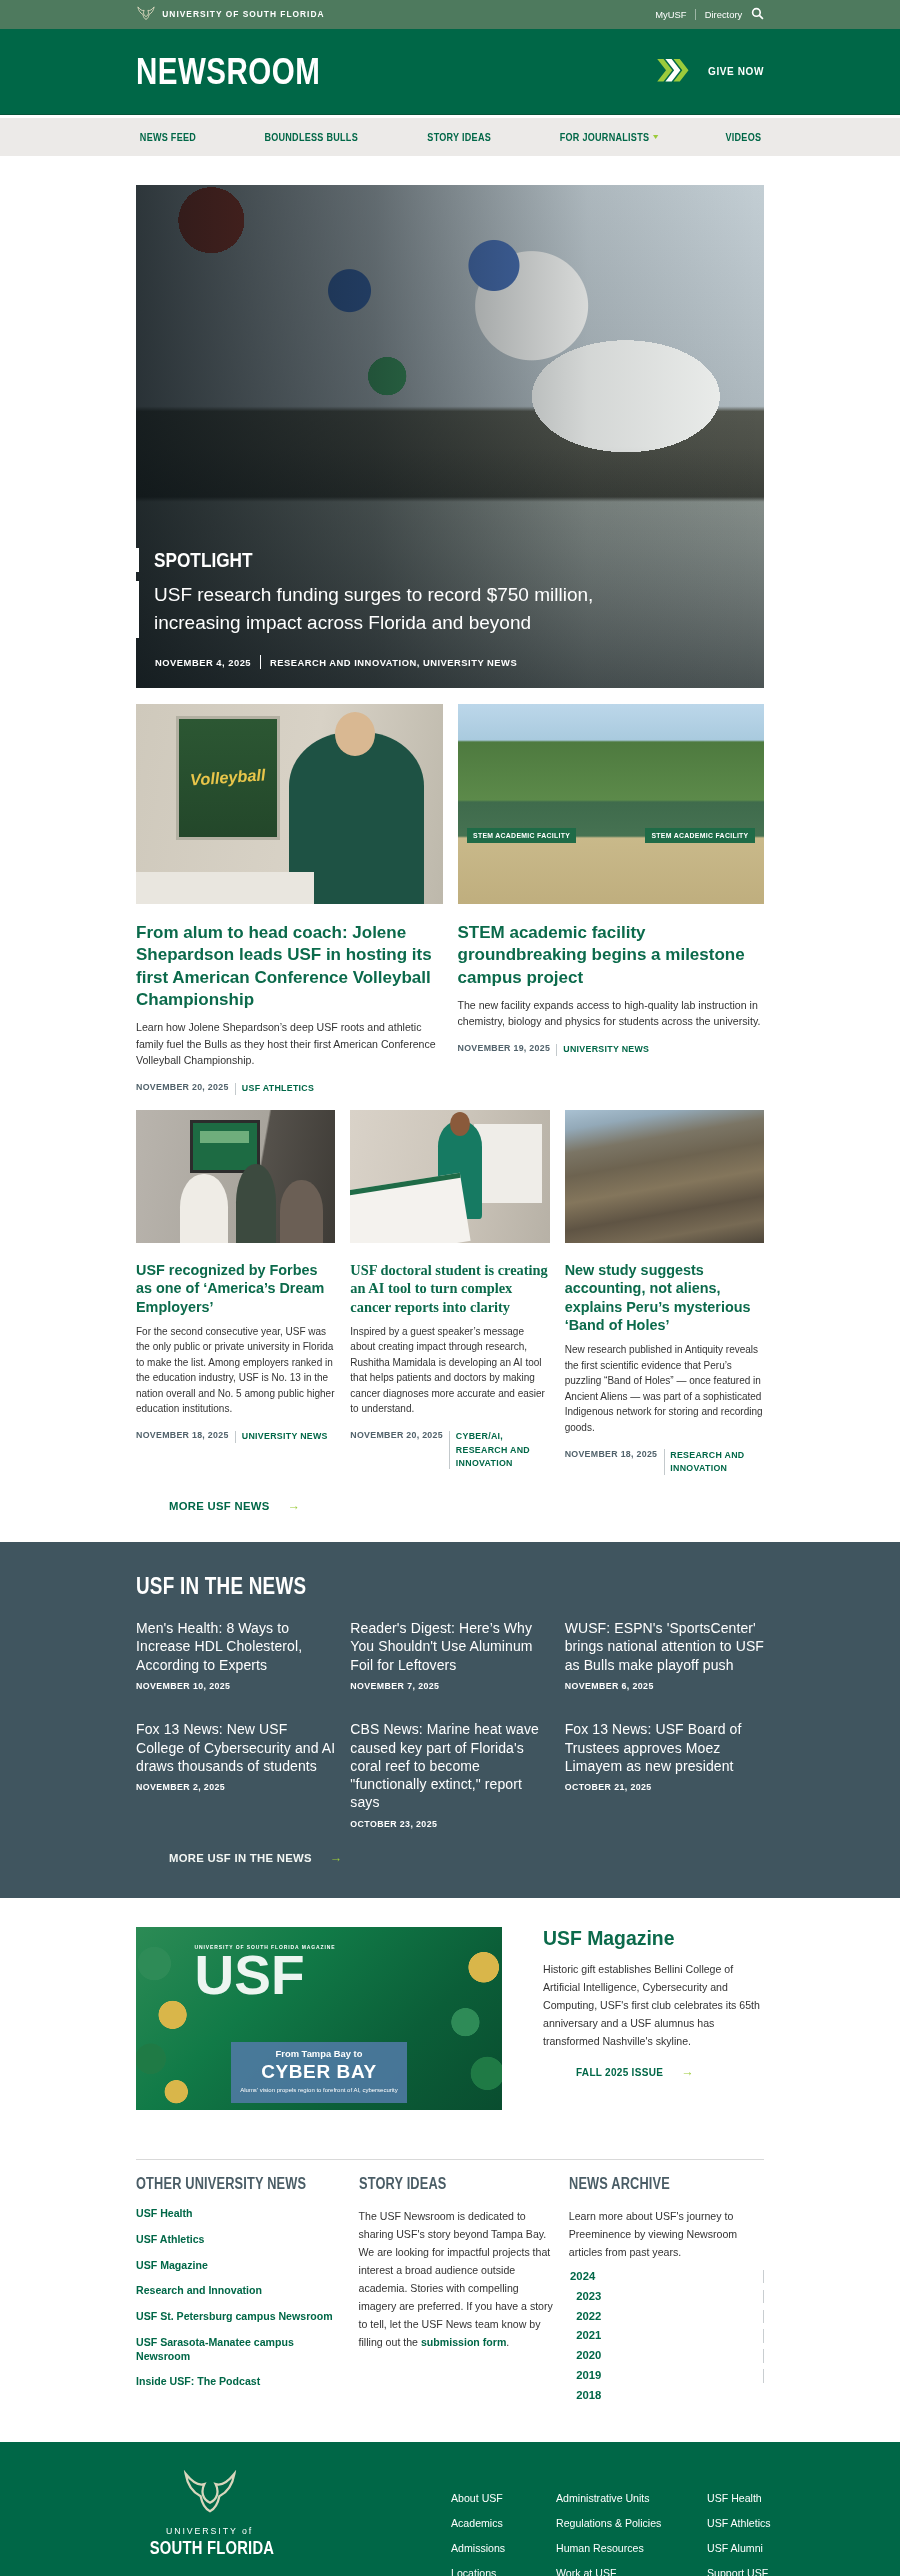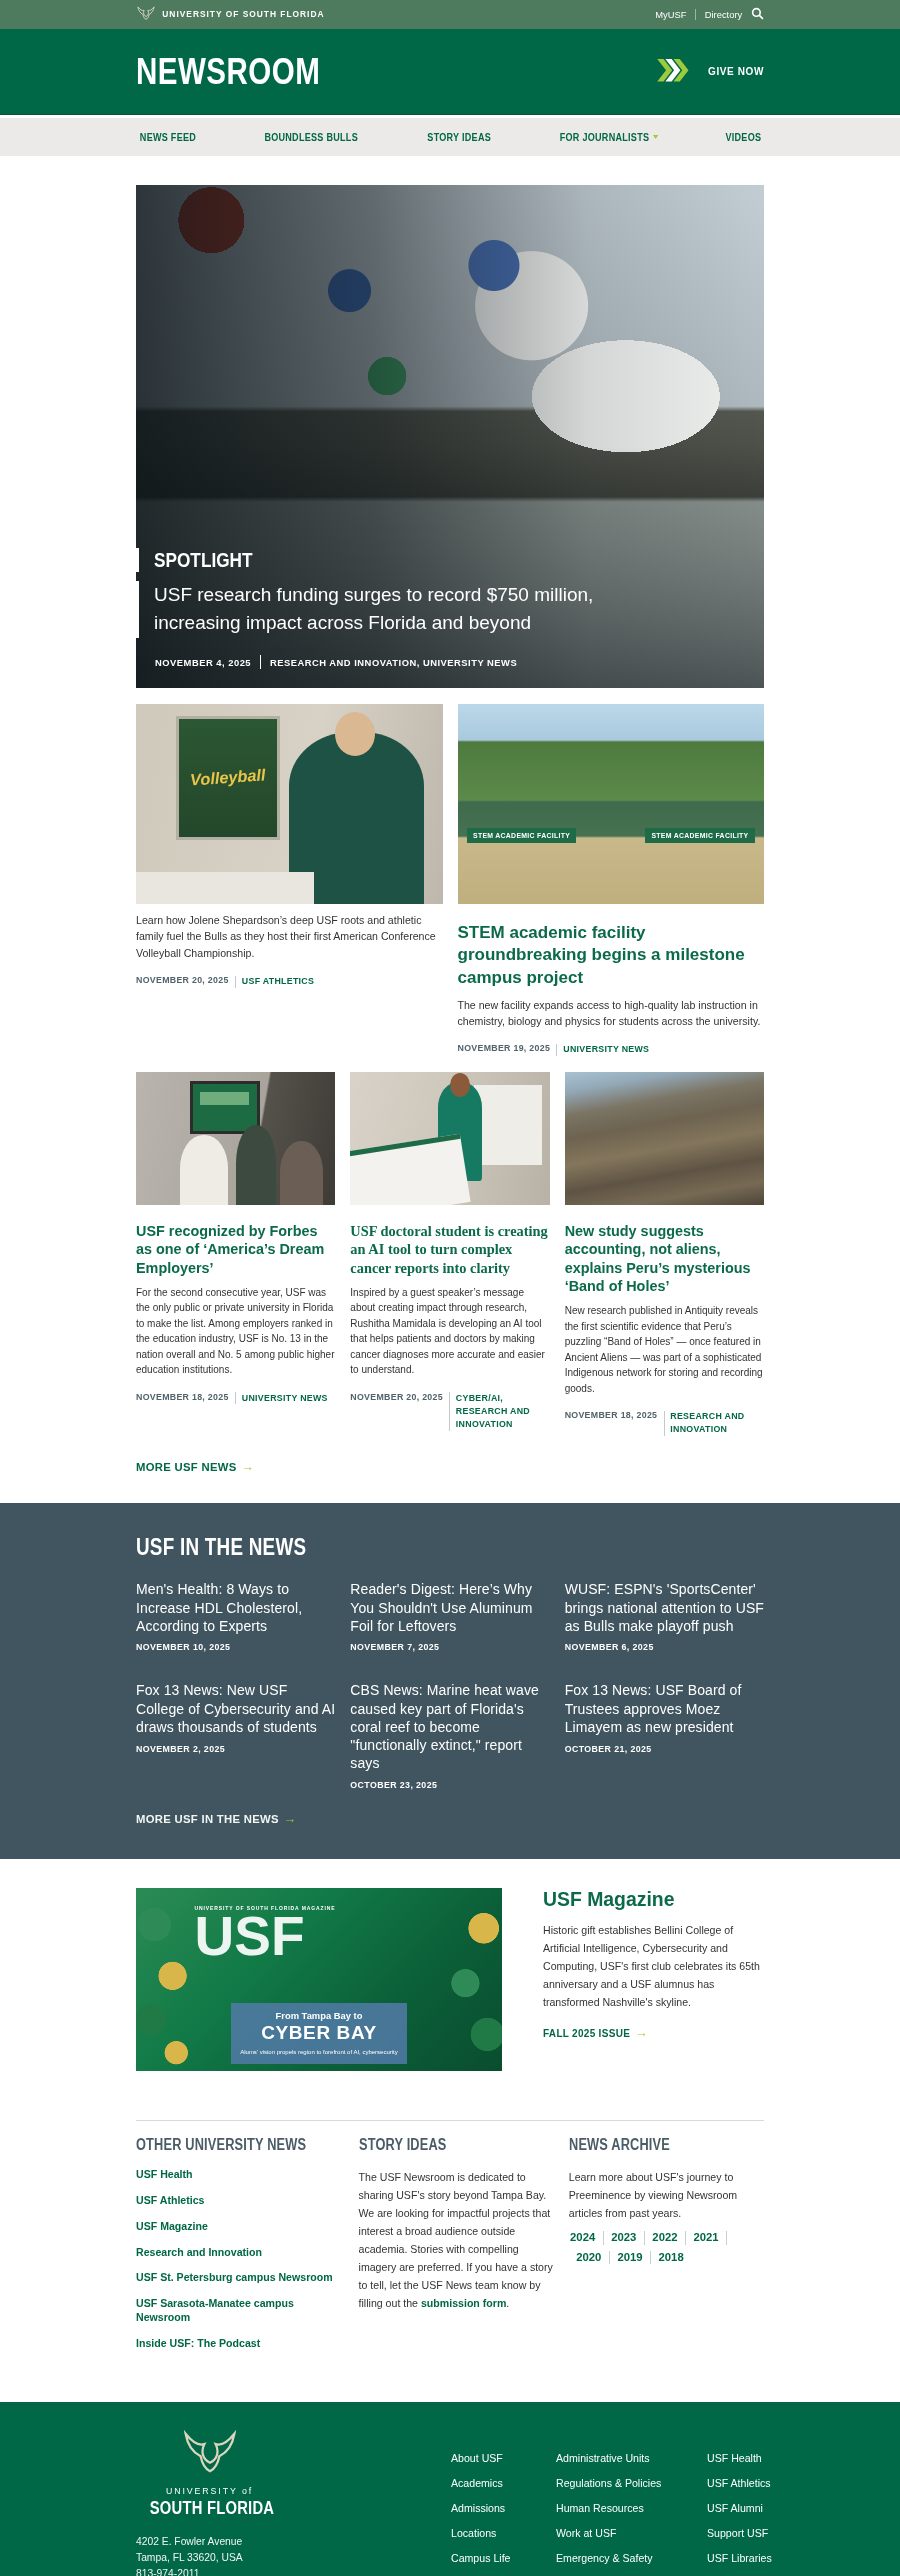--- a/index.html
+++ b/index.html
@@ -91,21 +91,21 @@
   .ph-class .s1 { left:22%; width:24%; height:52%; }
   .ph-class .s2 { left:50%; width:20%; height:60%; background:#3c4a3f; }
   .ph-class .s3 { left:72%; width:22%; height:48%; background:#6b5f55; }
   .ph-office { background:linear-gradient(100deg,#d9d2c8 0%,#cdc6bb 50%,#b7b1a6 100%); }
   .ph-office .cube { position:absolute; right:4%; top:10%; width:34%; height:60%; background:#efede8; }
   .ph-office .person { position:absolute; left:44%; top:8%; width:22%; height:74%; background:#167a62; border-radius:45% 45% 6% 6%/26% 26% 4% 4%; }
   .ph-office .phead { position:absolute; left:50%; top:1%; width:10%; height:18%; background:#8a5a3b; border-radius:50%; }
   .ph-office .print { position:absolute; left:-4%; bottom:-6%; width:62%; height:52%; background:#f4f2ee; border-top:5px solid #1f6b47; transform:rotate(-9deg); }
   .ph-peru { background:linear-gradient(170deg,#a9c1d2 0%,#93a9b8 12%,#7b7565 26%,#6d6350 40%,#84765c 56%,#5f5444 72%,#776a54 86%,#4e463a 100%); }
 
-  .more-link { display:inline-flex; align-items:center; gap:5px; margin-top:24px; color:#006747; font-weight:700; font-size:11.3px; letter-spacing:0.3px; }
+  .more-link { display:inline-flex; align-items:center; gap:18px; margin-top:24px; color:#006747; font-weight:700; font-size:11.3px; letter-spacing:0.3px;margin-left:33px; }
   .arrow { color:#9ccb3b; font-weight:700; font-size:12.5px; }
   .section-gap-bottom { height:29px; }
 
   
   .innews { background:#40555f; padding:31px 0 33px; color:#fff; }
   .innews h2 { color:#fff; font-size:23px; font-weight:700; letter-spacing:0.3px; margin-bottom:19px; }
   .innews-grid { display:grid; grid-template-columns:1fr 1fr 1fr; gap:15px; row-gap:29px; }
   .innews-item a.t { display:block; color:#fff; font-size:14px; font-weight:400; line-height:1.3; letter-spacing:0.1px; }
   .innews-item .date { display:block; margin-top:7.5px; font-size:8.8px; font-weight:700; letter-spacing:0.4px; color:#fff; }
   .more-link.light { color:#f2f6f3; margin-top:22.5px; }
@@ -132,21 +132,21 @@
   .mag-text p { margin-top:10px; font-size:10.6px; line-height:1.7; color:#333; }
   .mag-text .more-link { margin-top:15px; font-size:10px; }
 
   
   .divider { border:0; border-top:0.6px solid #d9d9d9; margin-top:49px; }
   .info { display:grid; grid-template-columns:1fr 1fr 1fr; gap:15px; margin-top:15px; padding-bottom:40px; }
   .info h4 { color:#4a5d66; font-size:15.6px; font-weight:700; letter-spacing:0.2px; margin-bottom:13.8px; }
   .info-links a { display:block; color:#006747; font-weight:700; font-size:10.6px; line-height:1.3; margin-bottom:12px; }
   .info p { font-size:10.6px; line-height:1.7; color:#333; }
   .info p a { color:#006747; font-weight:700; }
-  .years { display:flex; flex-wrap:wrap; margin-top:8.8px; row-gap:6.3px; }
+  .years { display:flex; flex-wrap:wrap; margin-top:8.8px; row-gap:6.3px;flex-direction:column; }
   .years a { color:#006747; font-weight:700; font-size:11.3px; padding:0 7.5px; border-right:0.6px solid #c9ced1; line-height:1.2; }
   .years a:first-child { padding-left:1.3px; }
   .years a:last-child { border-right:0; }
 
   
   .footer { background:#006747; color:#fff; padding:27.5px 0 25px; min-height:304px; }
   .footer-inner { display:flex; }
   .f-left { width:188px; }
   .f-brand { width:147px; text-align:center; }
   .f-wordmark-top { color:#fff; font-size:8.8px; letter-spacing:1.9px; margin-top:8.8px; }
@@ -245,20 +245,21 @@
     <div class="grid2">
       <article class="card">
         <a class="card-img ph-volleyball">
           <span class="poster">
               <span>Volleyball</span>
             </span>
           <span class="hoodie"></span>
           <span class="head"></span>
           <span class="table"></span>
         </a>
+        <h3><a style="color:inherit;">From alum to head coach: Jolene Shepardson leads USF in hosting its first American Conference Volleyball Championship</a></h3>
         <p>Learn how Jolene Shepardson’s deep USF roots and athletic family fuel the Bulls as they host their first American Conference Volleyball Championship.</p>
         <div class="meta">
           <span class="date">NOVEMBER 20, 2025</span>
           <span class="msep"></span>
           <a class="cat">USF ATHLETICS</a>
         </div>
       </article>
       <article class="card">
         <a class="card-img ph-ground">
           <span class="banner">

